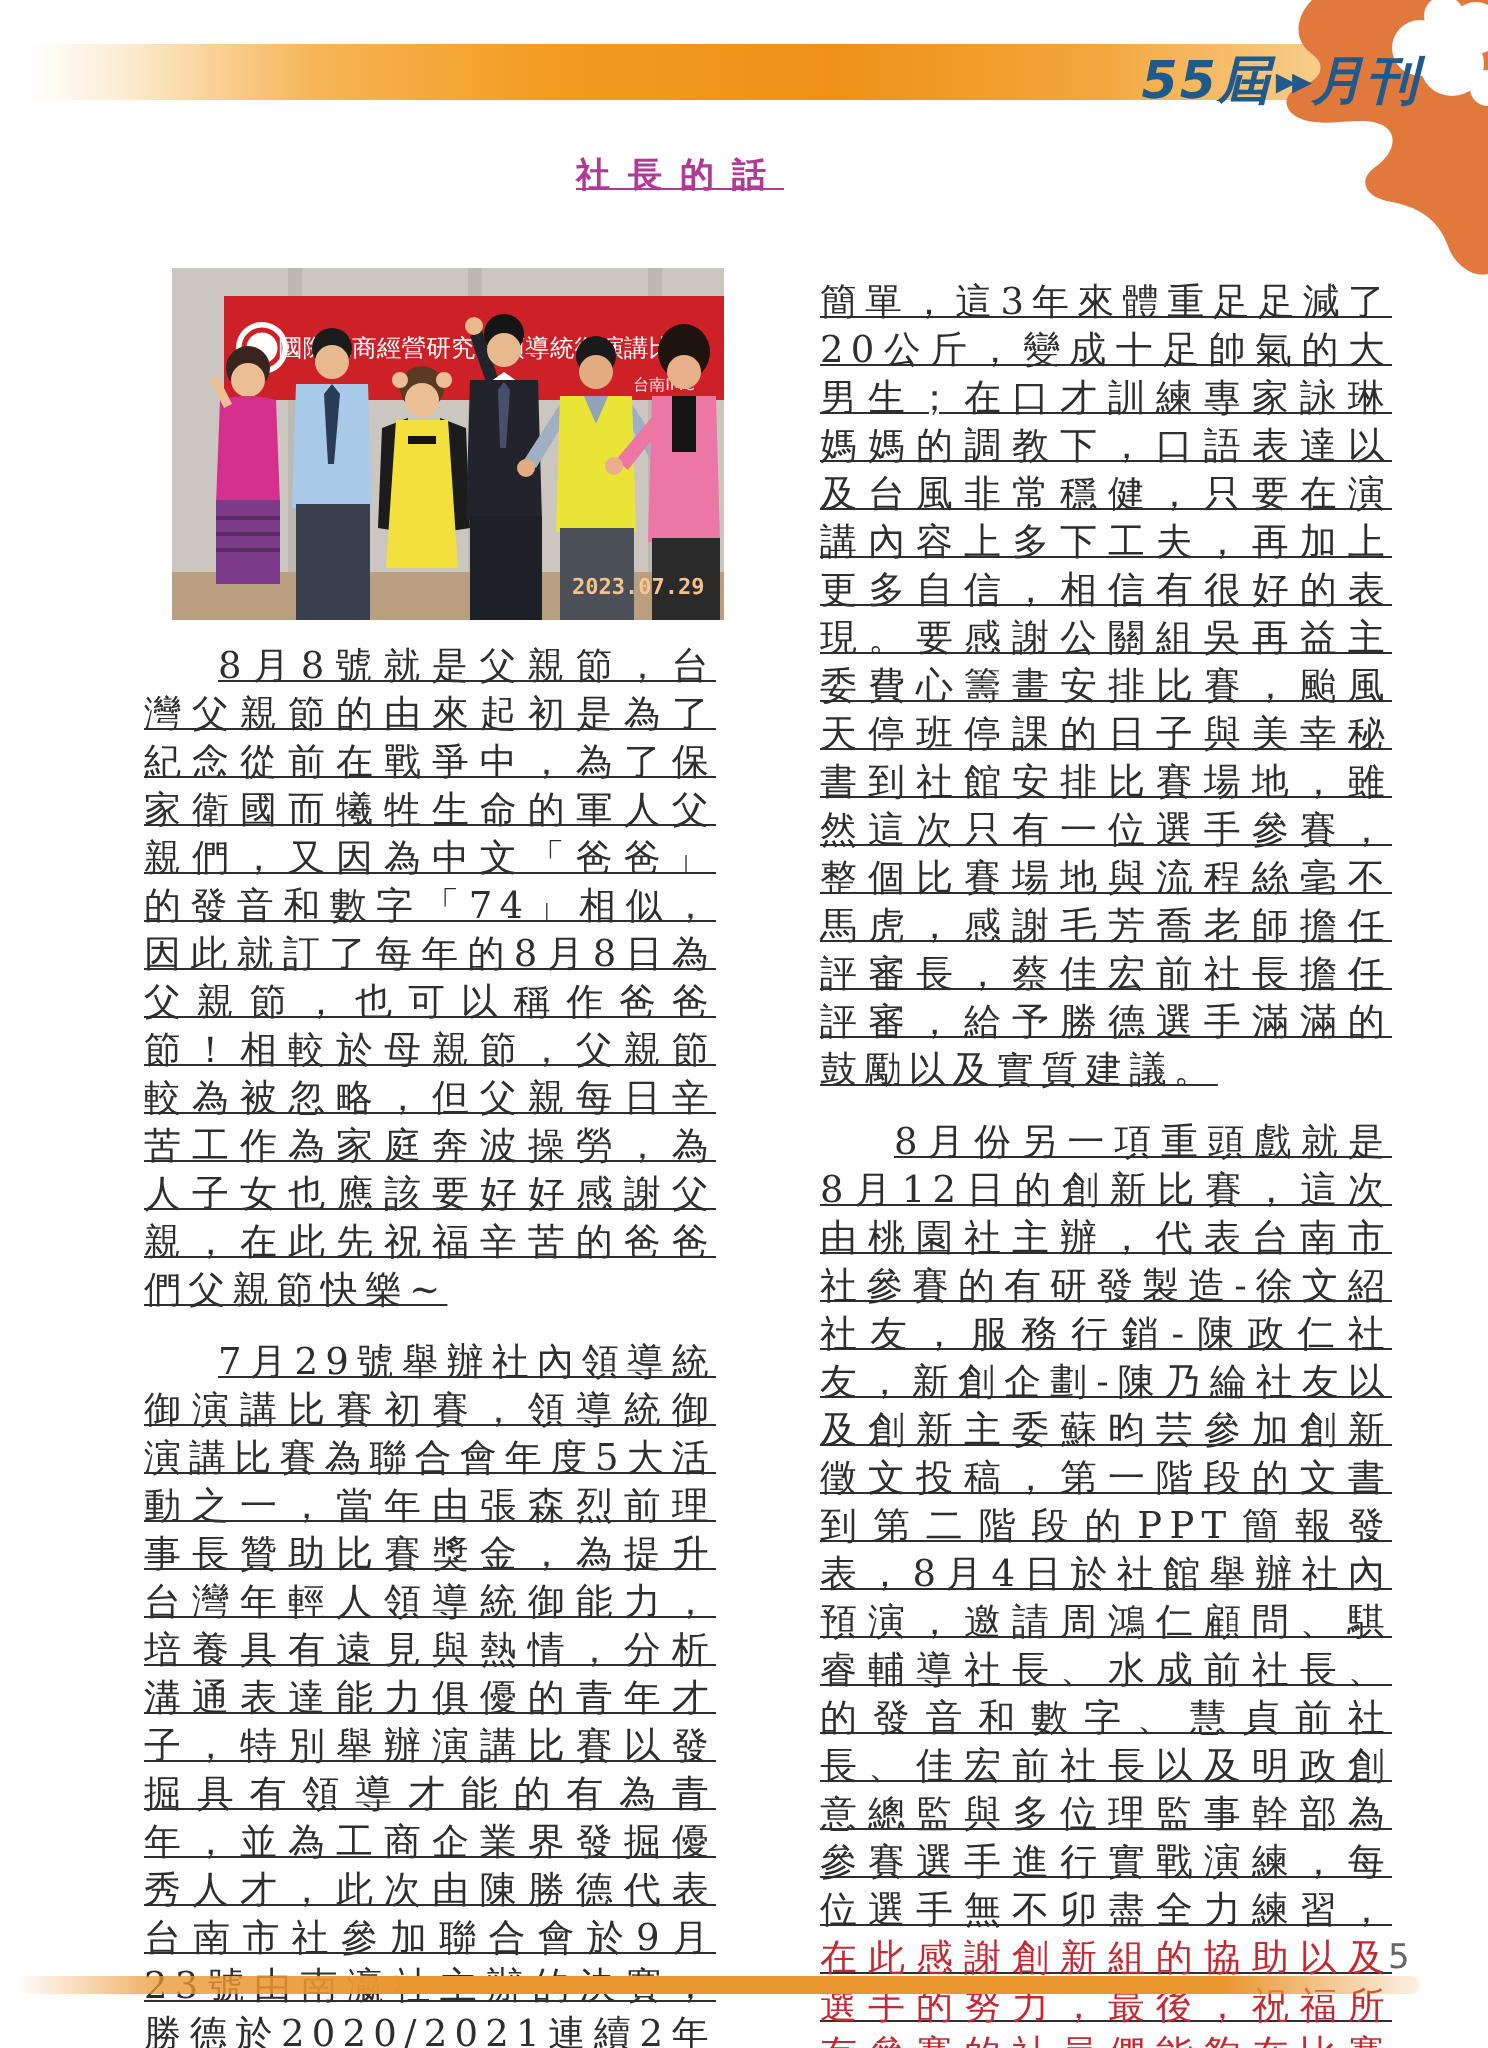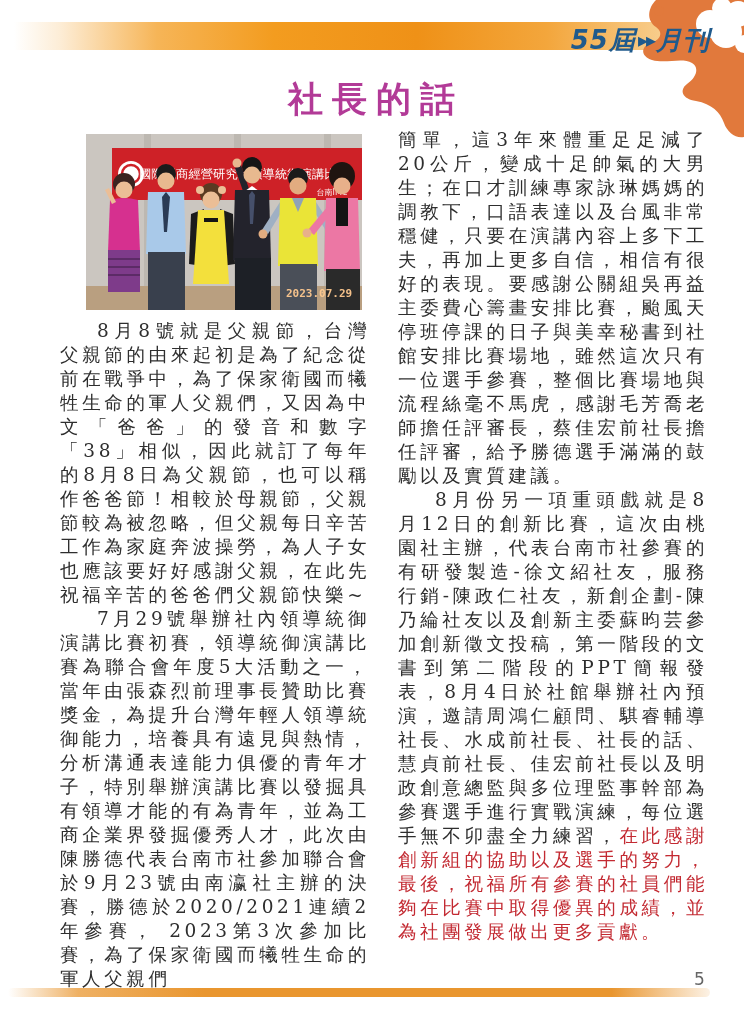--- a/index.html
+++ b/index.html
@@ -40,43 +40,45 @@
     font-family:"DejaVu Sans", sans-serif;
     font-style:italic;font-weight:bold;
     font-size:26px;color:var(--logo-blue);
     letter-spacing:1px;white-space:nowrap;
   }
   .masthead .chev{font-size:20px;letter-spacing:-2px;font-style:normal;position:relative;top:-2px;padding:0 2px;}
   .title-row{position:absolute;left:0;top:74px;width:744px;height:40px;}
   .page-title{
     position:absolute;left:288px;top:2px;
     font-family:"DejaVu Sans", sans-serif;
-    font-weight:bold;font-size:35px;
+    font-weight:bold;font-size:17px;
     letter-spacing:9px;color:var(--title-magenta);
     white-space:nowrap;
+    text-decoration:underline;
   }
   .byline{
     position:absolute;left:452px;top:9px;
     font-size:19px;color:#3b3b3b;letter-spacing:1px;white-space:nowrap;
   }
   
   .content{
     position:absolute;left:60px;top:128px;width:648px;
     display:flex;gap:28px;
   }
   .col{width:310px;}
   .photo-wrap{
     width:276px;height:176px;margin:6px 0 9px 26px;
     background:#cbc6c0;
   }
   .body-para{
-    margin:0;
+    margin:12px;
     font-size:18.5px;line-height:24px;letter-spacing:3.6px;
     color:var(--body-text);
     text-align:justify;
+    text-decoration:underline;
   }
   .body-para.indent{text-indent:2em;}
   .seg-red{color:var(--highlight-red);}
   
   .bottom-bar{
     position:absolute;left:8px;top:988px;width:702px;height:9px;
     border-radius:5px;
     background:linear-gradient(to right,
       rgba(233,150,47,0) 0%,
       rgba(233,150,47,0.75) 10%,
@@ -198,27 +200,27 @@
             <rect x="250" y="64" width="12" height="28" fill="#141414"></rect>
             <path d="M242,72 L222,96 L228,101 L246,78 Z" fill="#EC77A4"></path>
             <circle cx="221" cy="99" r="4.5" fill="#E8B08A"></circle>
             <rect x="240" y="135" width="34" height="41" fill="#2A2A2A"></rect>
           </g>
 
           <text x="200" y="163" font-size="11" font-weight="bold" fill="#FFC98F" opacity="0.95" font-family="DejaVu Sans Mono, monospace">2023.07.29</text>
         </svg>
       </div>
       <div id="left-col-text">
-          <p class="body-para indent"><span class="seg-normal">8月8號就是父親節，台灣父親節的由來起初是為了紀念從前在戰爭中，為了保家衛國而犧牲生命的軍人父親們，又因為中文「爸爸」的發音和數字「38」相似，因此就訂了每年的8月8日為父親節，也可以稱作爸爸節！相較於母親節，父親節較為被忽略，但父親每日辛苦工作為家庭奔波操勞，為人子女也應該要好好感謝父親，在此先祝福辛苦的爸爸們父親節快樂~</span></p>
+          <p class="body-para indent"><span class="seg-normal">8月8號就是父親節，台灣父親節的由來起初是為了紀念從前在戰爭中，為了保家衛國而犧牲生命的軍人父親們，又因為中文「爸爸」的發音和數字「74」相似，因此就訂了每年的8月8日為父親節，也可以稱作爸爸節！相較於母親節，父親節較為被忽略，但父親每日辛苦工作為家庭奔波操勞，為人子女也應該要好好感謝父親，在此先祝福辛苦的爸爸們父親節快樂~</span></p>
           <p class="body-para indent"><span class="seg-normal">7月29號舉辦社內領導統御演講比賽初賽，領導統御演講比賽為聯合會年度5大活動之一，當年由張森烈前理事長贊助比賽獎金，為提升台灣年輕人領導統御能力，培養具有遠見與熱情，分析溝通表達能力俱優的青年才子，特別舉辦演講比賽以發掘具有領導才能的有為青年，並為工商企業界發掘優秀人才，此次由陳勝德代表台南市社參加聯合會於9月23號由南瀛社主辦的決賽，勝德於2020/2021連續2年參賽， 2023第3次參加比賽，為了保家衛國而犧牲生命的軍人父親們</span></p>
         </div>
     </div>
 
     <div class="col" id="right-col-text">
         <p class="body-para"><span class="seg-normal">簡單，這3年來體重足足減了20公斤，變成十足帥氣的大男生；在口才訓練專家詠琳媽媽的調教下，口語表達以及台風非常穩健，只要在演講內容上多下工夫，再加上更多自信，相信有很好的表現。要感謝公關組吳再益主委費心籌畫安排比賽，颱風天停班停課的日子與美幸秘書到社館安排比賽場地，雖然這次只有一位選手參賽，整個比賽場地與流程絲毫不馬虎，感謝毛芳喬老師擔任評審長，蔡佳宏前社長擔任評審，給予勝德選手滿滿的鼓勵以及實質建議。</span></p>
-        <p class="body-para indent"><span class="seg-normal">8月份另一項重頭戲就是8月12日的創新比賽，這次由桃園社主辦，代表台南市社參賽的有研發製造-徐文紹社友，服務行銷-陳政仁社友，新創企劃-陳乃綸社友以及創新主委蘇昀芸參加創新徵文投稿，第一階段的文書到第二階段的PPT簡報發表，8月4日於社館舉辦社內預演，邀請周鴻仁顧問、騏睿輔導社長、水成前社長、社長的話、慧貞前社長、佳宏前社長以及明政創意總監與多位理監事幹部為參賽選手進行實戰演練，每位選手無不卯盡全力練習，</span><span class="seg-red">在此感謝創新組的協助以及選手的努力，最後，祝福所有參賽的社員們能夠在比賽中取得優異的成績，並為社團發展做出更多貢獻。</span></p>
+        <p class="body-para indent"><span class="seg-normal">8月份另一項重頭戲就是8月12日的創新比賽，這次由桃園社主辦，代表台南市社參賽的有研發製造-徐文紹社友，服務行銷-陳政仁社友，新創企劃-陳乃綸社友以及創新主委蘇昀芸參加創新徵文投稿，第一階段的文書到第二階段的PPT簡報發表，8月4日於社館舉辦社內預演，邀請周鴻仁顧問、騏睿輔導社長、水成前社長、的發音和數字、慧貞前社長、佳宏前社長以及明政創意總監與多位理監事幹部為參賽選手進行實戰演練，每位選手無不卯盡全力練習，</span><span class="seg-red">在此感謝創新組的協助以及選手的努力，最後，祝福所有參賽的社員們能夠在比賽中取得優異的成績，並為社團發展做出更多貢獻。</span></p>
       </div>
   </div>
 
   <div class="bottom-bar"></div>
   <div class="page-number">5</div>
 
 </div>
 
 </body></html>

